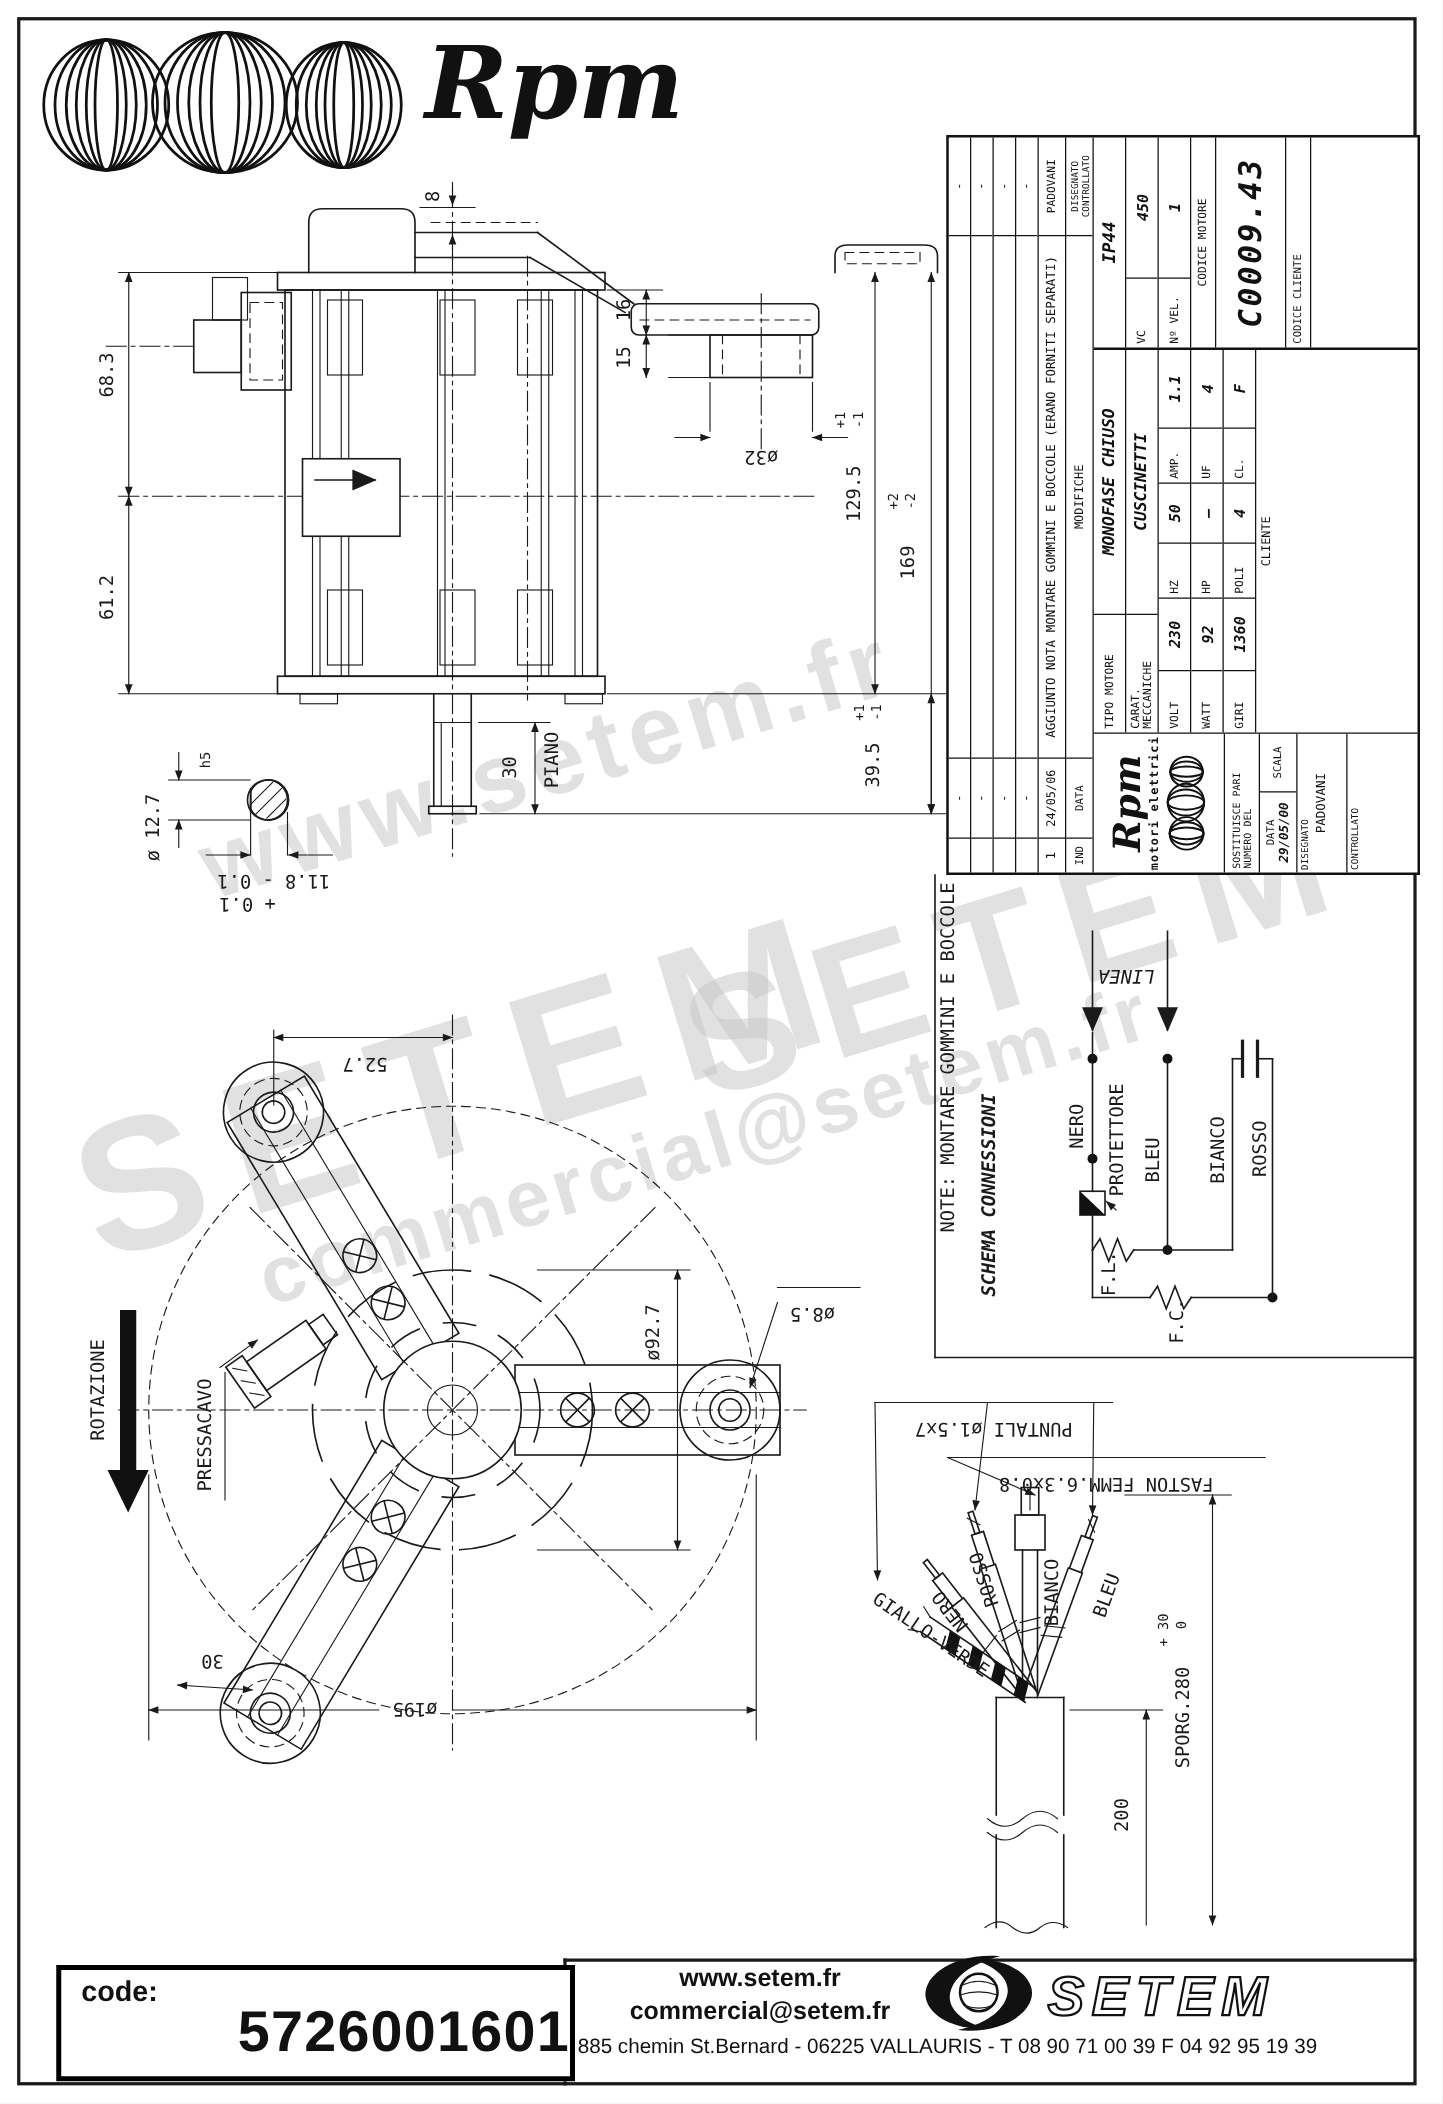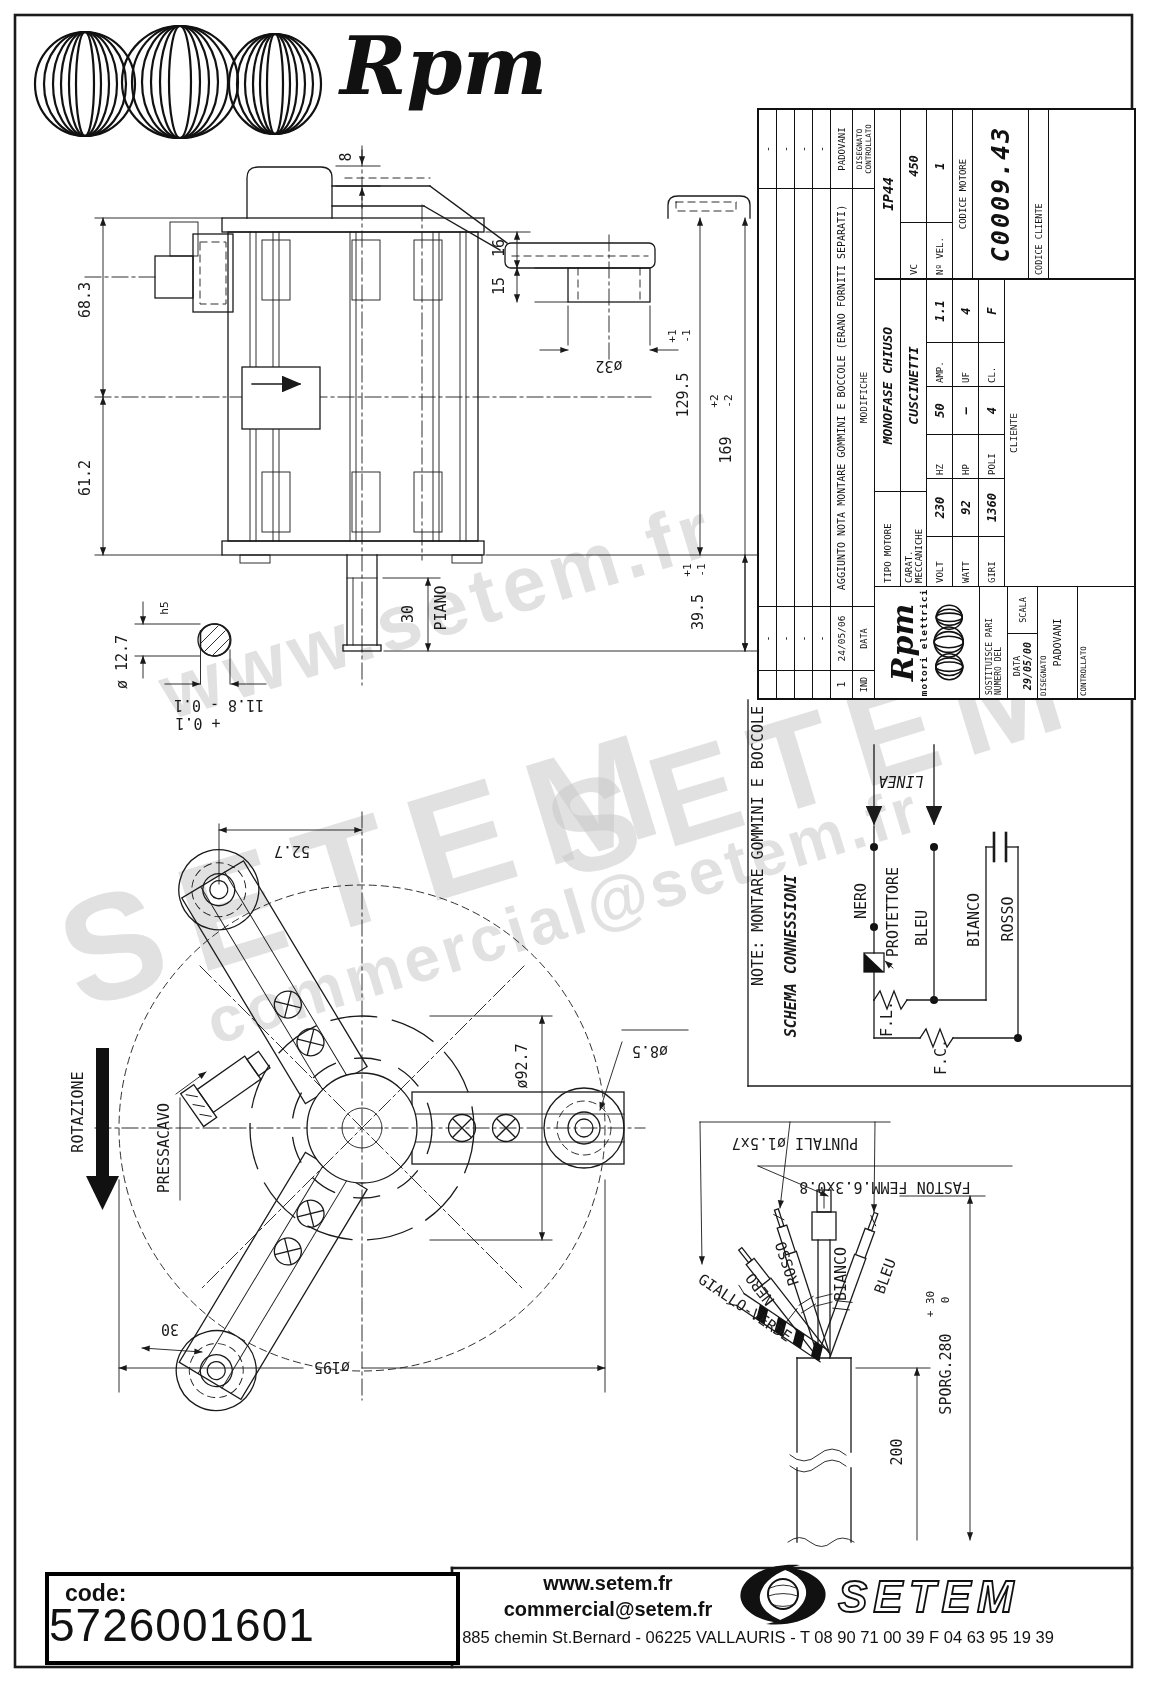--- a/index.html
+++ b/index.html
@@ -32,21 +32,21 @@
   .val{font-style:italic;font-weight:bold;font-size:12px}
   .tb-main{display:flex;flex:1}
   .tb-col{display:flex;flex-direction:column}
   .cell{border-bottom:1px solid #111;overflow:hidden}
   .tb-sub{font-size:9.5px;font-weight:bold;letter-spacing:1px}
   .tb-brand{font-family:"DejaVu Serif",serif;font-style:italic;font-weight:bold;font-size:30px;line-height:1}
   .cmval{font-style:italic;font-weight:bold;font-size:25px;letter-spacing:2px}
   
   .code-box{position:absolute;left:45px;top:1572px;width:407px;height:85px;border:4px solid #000;background:#fff}
   .code-label{position:absolute;left:16px;top:4px;font-family:"Liberation Sans",sans-serif;font-weight:bold;font-size:23px}
-  .code-value{position:absolute;left:0;right:0;top:22px;text-align:left;font-family:"Liberation Sans",sans-serif;font-weight:normal;font-size:46px;letter-spacing:1px}
+  .code-value{position:absolute;left:0;right:0;top:22px;text-align:right;font-family:"Liberation Sans",sans-serif;font-weight:bold;font-size:46px;letter-spacing:1px}
   .site{position:absolute;left:468px;top:1572px;width:280px;text-align:center;font-family:"Liberation Sans",sans-serif;font-weight:bold;font-size:20px}
   .mail{position:absolute;left:468px;top:1598px;width:280px;text-align:center;font-family:"Liberation Sans",sans-serif;font-weight:bold;font-size:20px}
   .addr{position:absolute;left:458px;top:1628px;width:600px;text-align:center;font-family:"Liberation Sans",sans-serif;font-size:16.5px}
 </style>
 </head>
 <body>
 
 <div class="page">
 
 <svg width="1154" height="1683" viewBox="0 0 1154 1683">
@@ -624,15 +624,15 @@
   </div>
  </div>
 </div>
 
 <div class="code-box">
   <div class="code-label">code:</div>
   <div class="code-value">5726001601</div>
 </div>
 <div class="site">www.setem.fr</div>
 <div class="mail">commercial@setem.fr</div>
-<div class="addr">885 chemin St.Bernard  -  06225 VALLAURIS  -  T 08 90 71 00 39   F 04 63 95 19 39</div>
+<div class="addr">885 chemin St.Bernard  -  06225 VALLAURIS  -  T 08 90 71 00 39   F 04 92 95 19 39</div>
 
 </div>
 
 </body></html>

